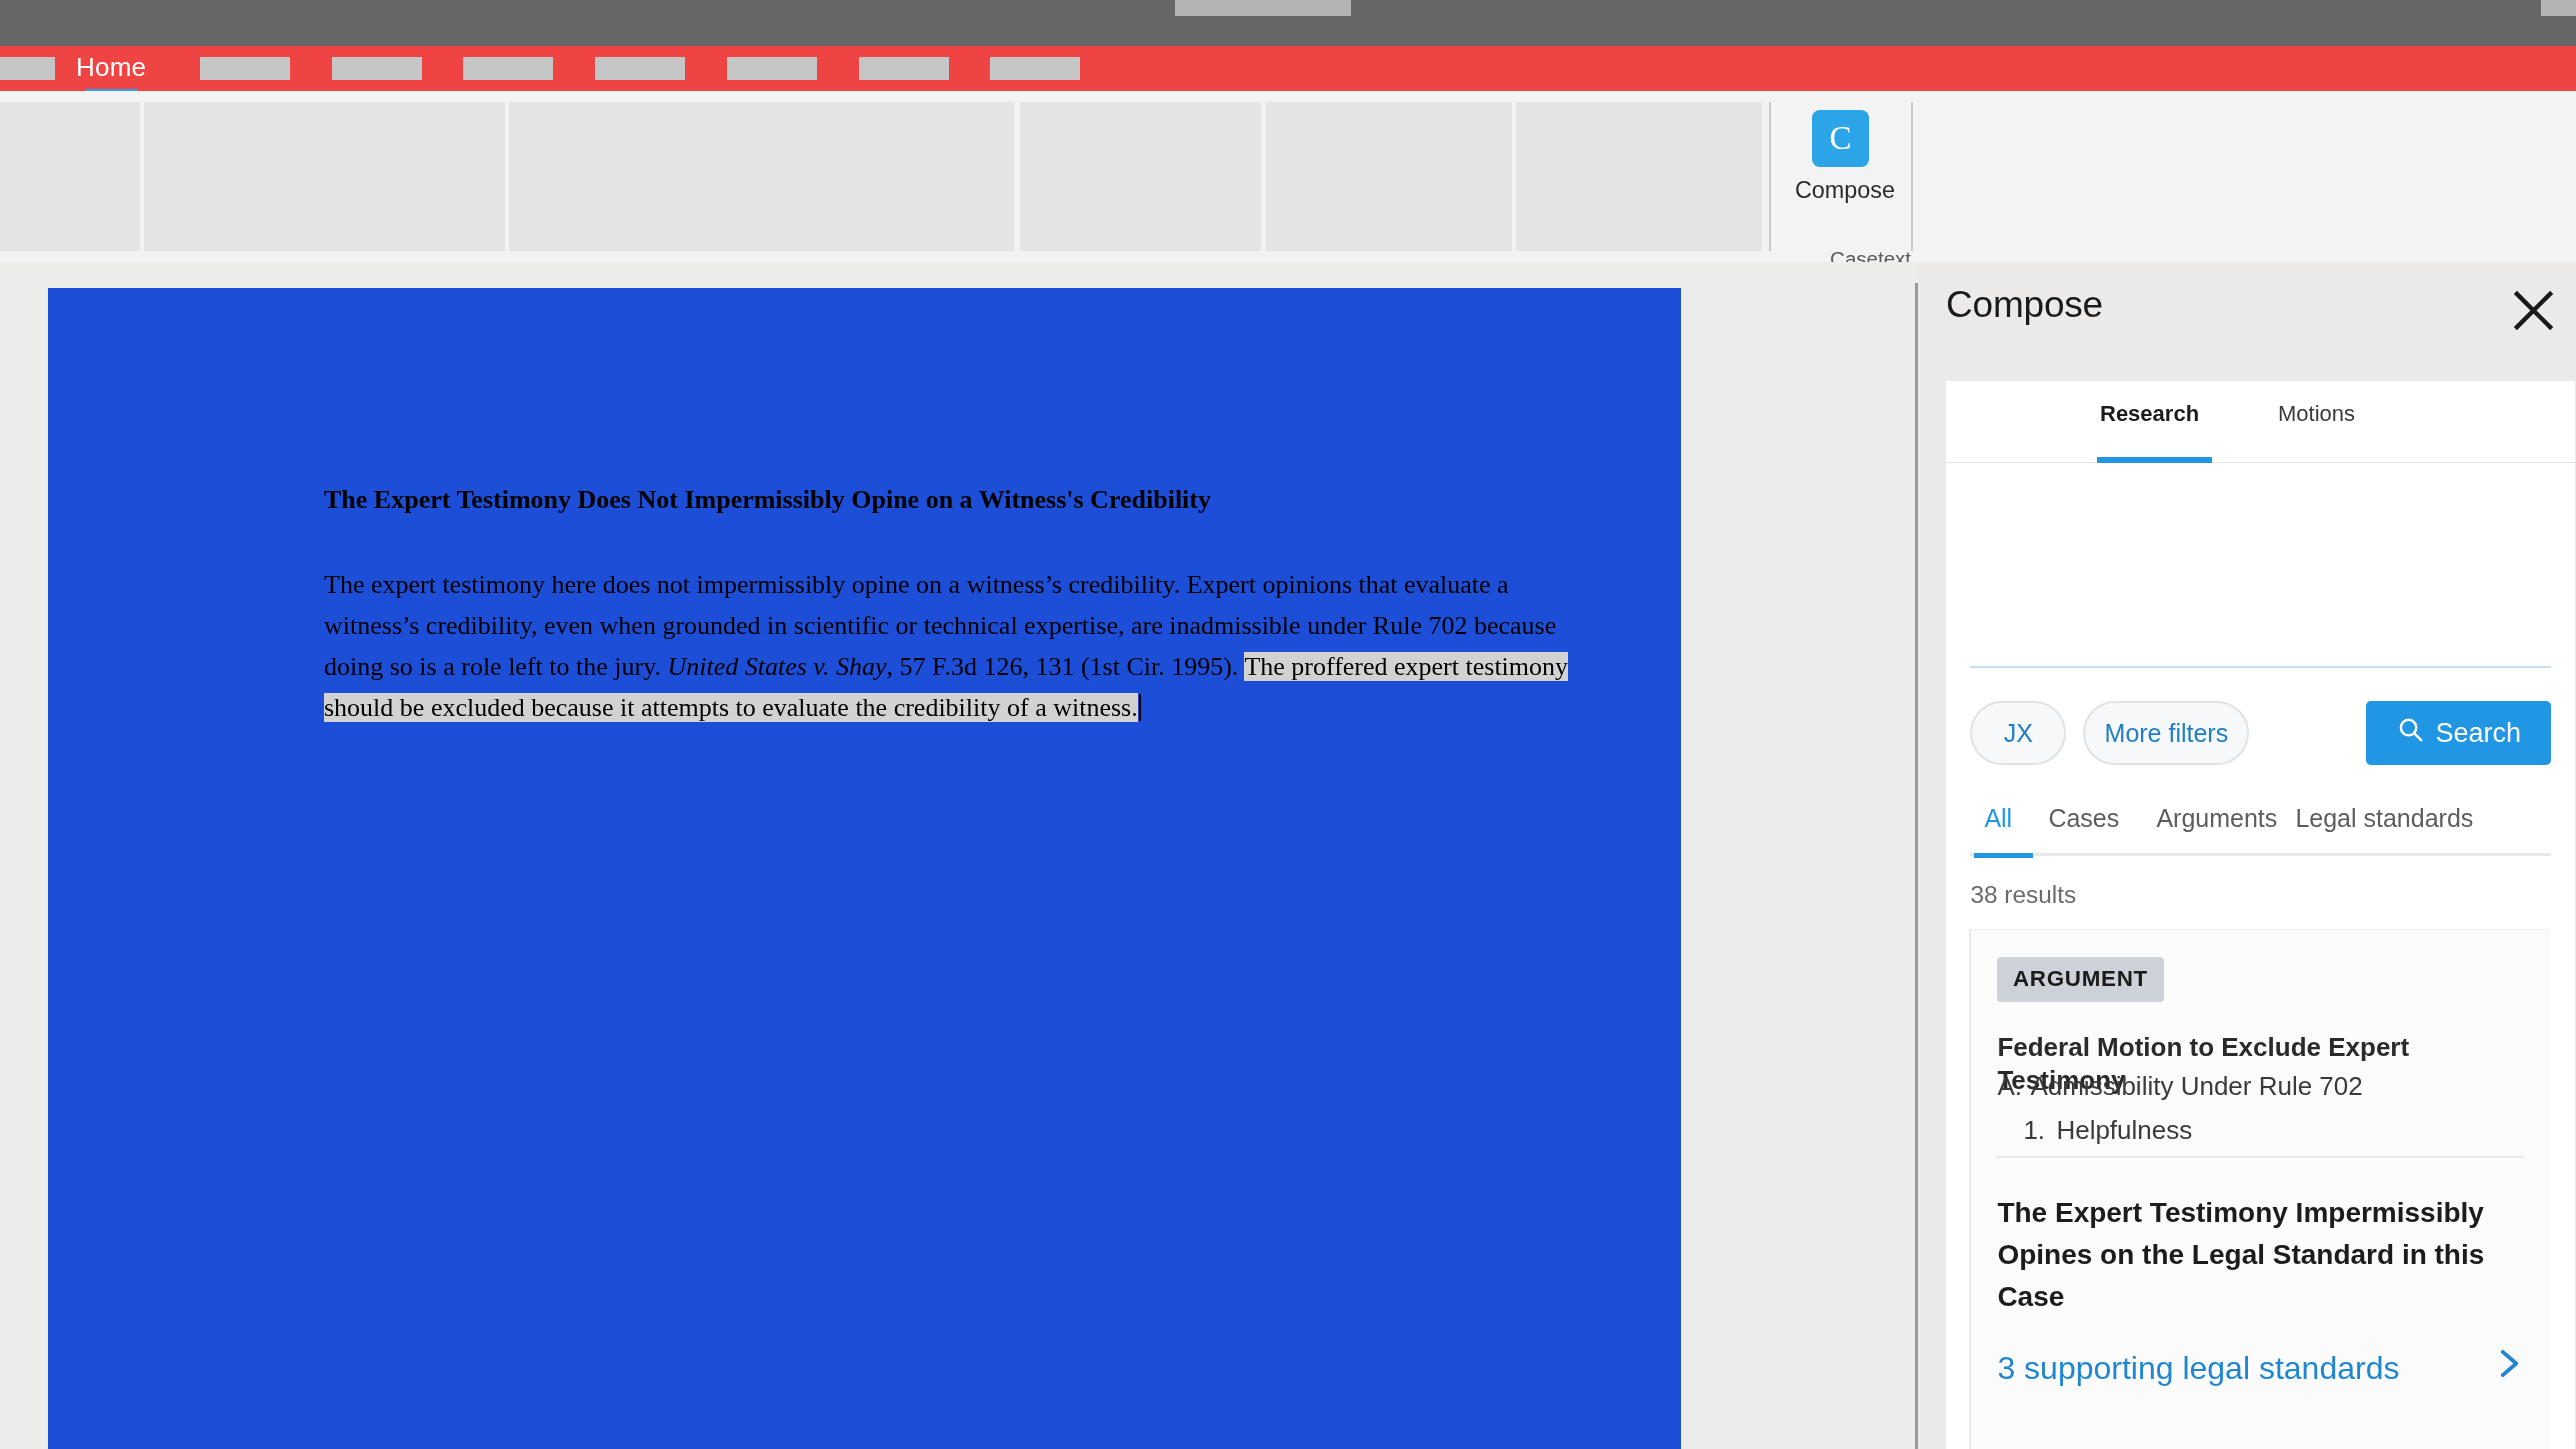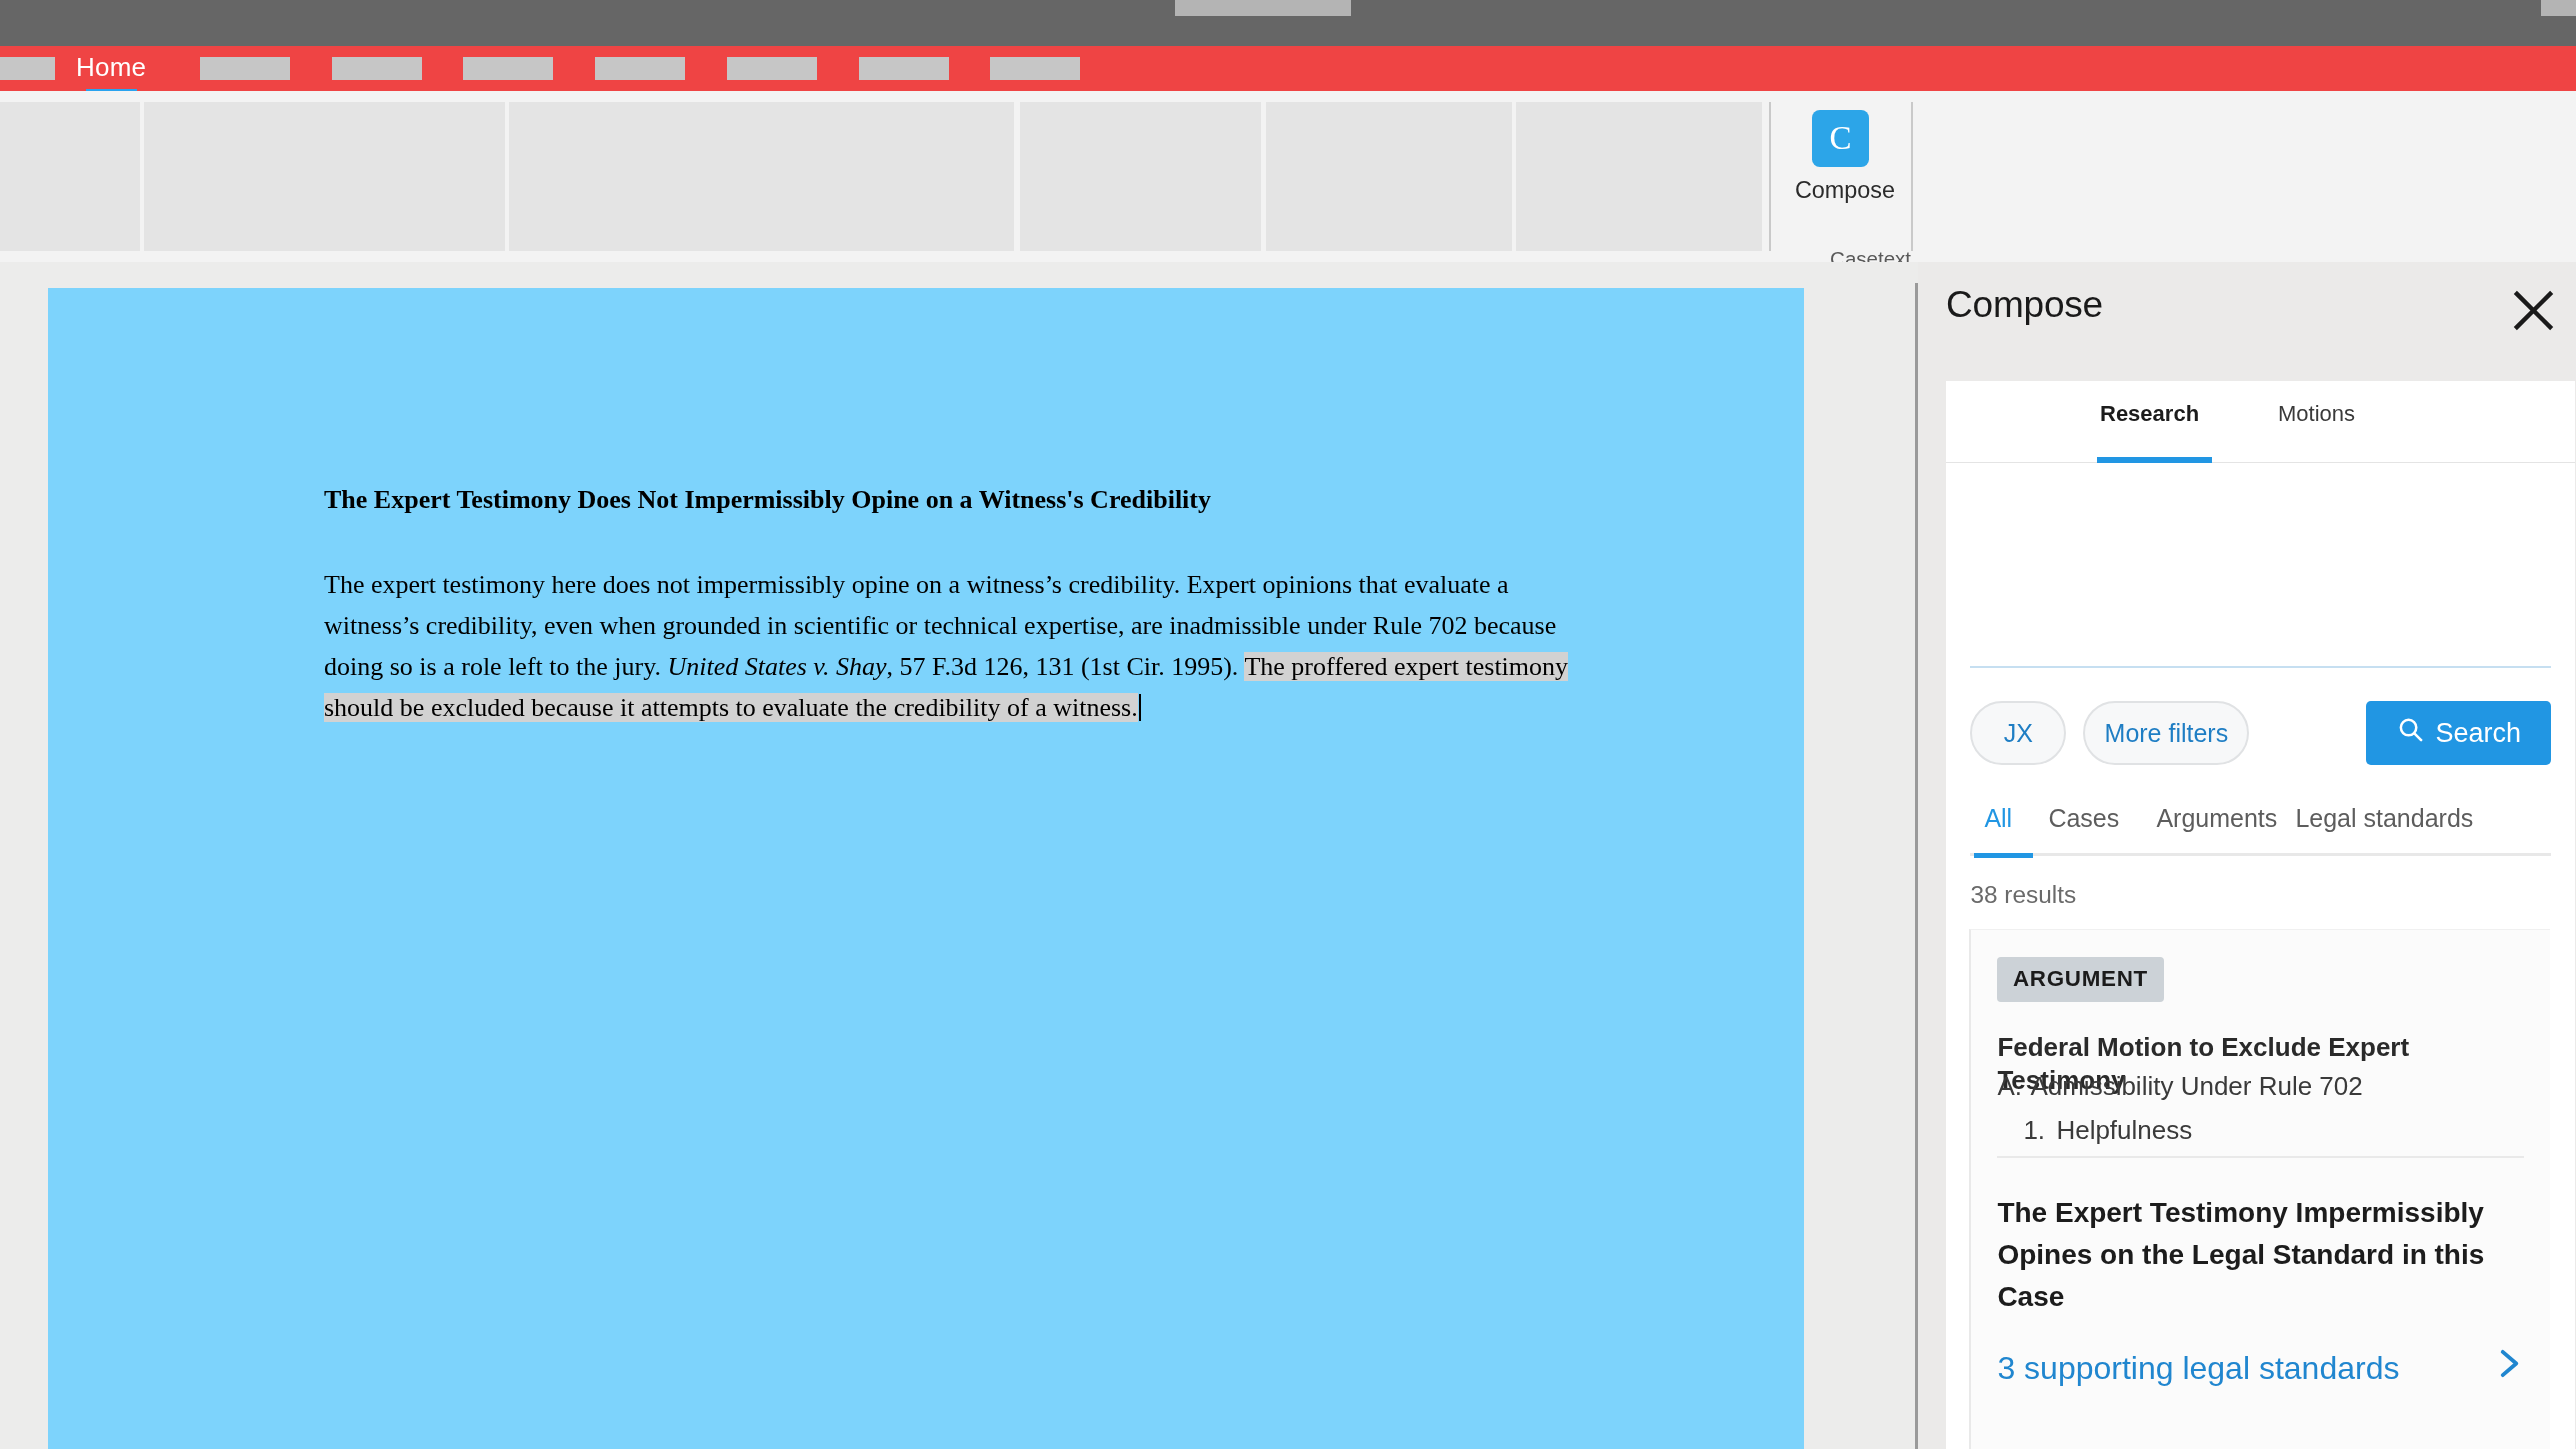--- a/index.html
+++ b/index.html
@@ -129,22 +129,22 @@
   
   .doc-canvas {
     position: absolute;
     left: 0; top: 262px;
     width: 1915px; height: 1187px;
     background: #ececeb;
   }
   .doc-page {
     position: absolute;
     left: 48px; top: 26px;
-    width: 1756px; height: 1161px;
-    background: #7dd3fc;
+    width: 1633px; height: 1161px;
+    background: #1d4ed8;
   }
   .doc-body {
     position: absolute;
     left: 276px; top: 195px;
     width: 1268px;
     font-family: "Liberation Serif", serif;
     color: #000000;
   }
   .doc-heading {
     font-size: 26px;

